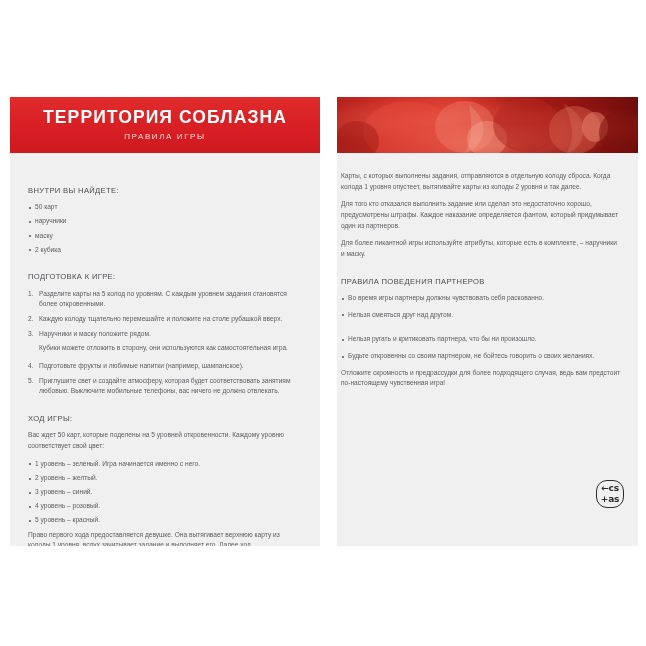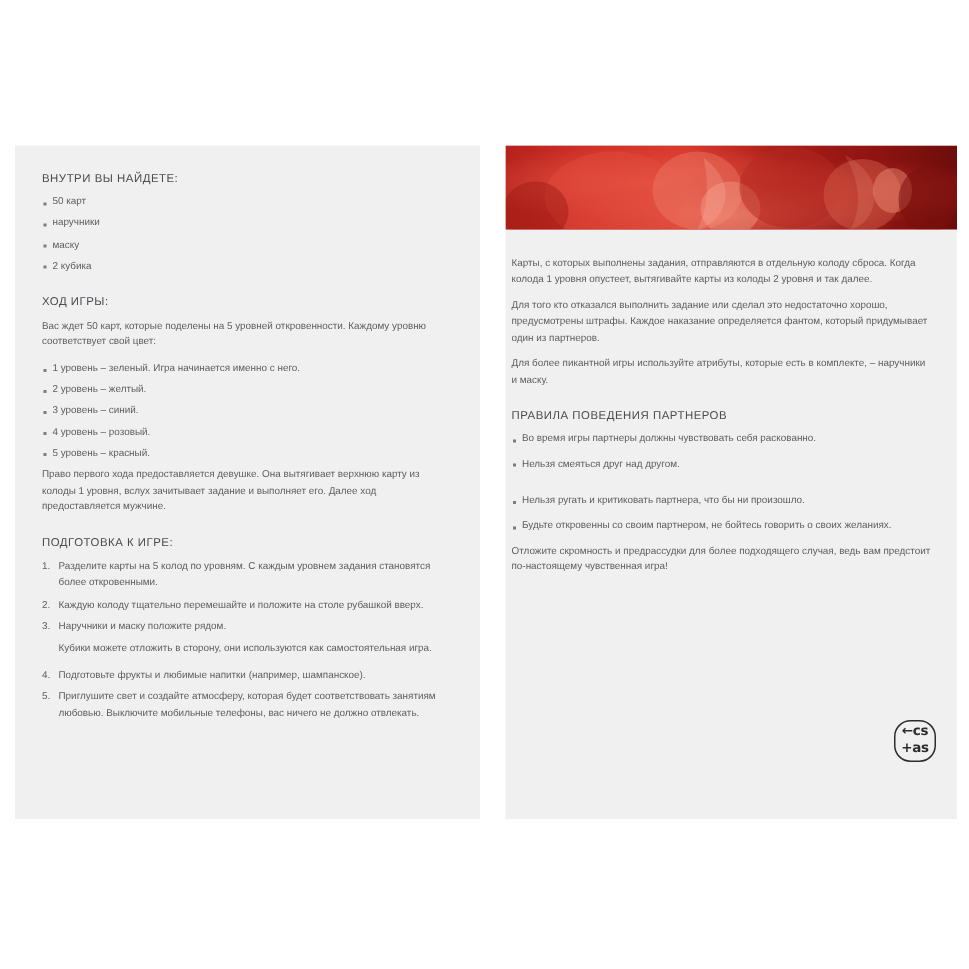--- a/index.html
+++ b/index.html
@@ -86,21 +86,21 @@
     color: #5d5d61;
     font-size: 6.6px;
     line-height: 1.62;
   }
   .card-right .card-body { padding-left: 4px; padding-top: 18px; }
 
   .sec-head {
     font-size: 7.6px;
     color: #4b4b4f;
     letter-spacing: 0.35px;
-    margin: 0 0 5px 0;
+    margin: 16px 0 5px 0;
     font-weight: normal;
   }
   .block { margin-bottom: 12px; }
   .block:last-child { margin-bottom: 0; }
 
   ul.bullets, ol.steps {
     margin: 0;
     padding: 0;
     list-style: none;
   }
@@ -163,58 +163,62 @@
   }
   .logo .l2 { margin-top: 2px; }
 </style>
 </head>
 <body>
 
 <div class="page">
 
   <div class="card card-left">
 
+    <div class="red-header">
+      <div class="title">ТЕРРИТОРИЯ СОБЛАЗНА</div>
+      <div class="subtitle">ПРАВИЛА ИГРЫ</div>
+    </div>
 
     <div class="card-body">
 
       <div class="block">
         <div class="sec-head">ВНУТРИ ВЫ НАЙДЕТЕ:</div>
         <ul class="bullets">
           <li><span>50 карт</span></li>
           <li><span>наручники</span></li>
           <li><span>маску</span></li>
           <li><span>2 кубика</span></li>
         </ul>
-      </div>
-
-      <div class="block gap-top">
-        <div class="sec-head">ХОД ИГРЫ:</div>
-        <p class="para tight">Вас ждет 50 карт, которые поделены на 5 уровней откровенности. Каждому уровню соответствует свой цвет:</p>
-        <ul class="bullets">
-          <li><span>1 уровень – зеленый. Игра начинается именно с него.</span></li>
-          <li><span>2 уровень – желтый.</span></li>
-          <li><span>3 уровень – синий.</span></li>
-          <li><span>4 уровень – розовый.</span></li>
-          <li><span>5 уровень – красный.</span></li>
-        </ul>
-        <p class="para" style="margin-top:3px;">Право первого хода предоставляется девушке. Она вытягивает верхнюю карту из колоды 1 уровня, вслух зачитывает задание и выполняет его. Далее ход предоставляется мужчине.</p>
       </div>
 
       <div class="block">
         <div class="sec-head">ПОДГОТОВКА К ИГРЕ:</div>
         <ol class="steps">
           <li><span>Разделите карты на 5 колод по уровням. С каждым уровнем задания становятся более откровенными.</span></li>
           <li><span>Каждую колоду тщательно перемешайте и положите на столе рубашкой вверх.</span></li>
           <li><span>Наручники и маску положите рядом.</span></li>
         </ol>
         <p class="para indent gap-top">Кубики можете отложить в сторону, они используются как самостоятельная игра.</p>
         <ol class="steps" start="4" style="counter-reset: st 3;">
           <li><span>Подготовьте фрукты и любимые напитки (например, шампанское).</span></li>
           <li><span>Приглушите свет и создайте атмосферу, которая будет соответствовать занятиям любовью. Выключите мобильные телефоны, вас ничего не должно отвлекать.</span></li>
         </ol>
+      </div>
+
+      <div class="block gap-top">
+        <div class="sec-head">ХОД ИГРЫ:</div>
+        <p class="para tight">Вас ждет 50 карт, которые поделены на 5 уровней откровенности. Каждому уровню соответствует свой цвет:</p>
+        <ul class="bullets">
+          <li><span>1 уровень – зеленый. Игра начинается именно с него.</span></li>
+          <li><span>2 уровень – желтый.</span></li>
+          <li><span>3 уровень – синий.</span></li>
+          <li><span>4 уровень – розовый.</span></li>
+          <li><span>5 уровень – красный.</span></li>
+        </ul>
+        <p class="para" style="margin-top:3px;">Право первого хода предоставляется девушке. Она вытягивает верхнюю карту из колоды 1 уровня, вслух зачитывает задание и выполняет его. Далее ход предоставляется мужчине.</p>
       </div>
 
     </div>
   </div>
 
   <div class="card card-right">
 
     <div class="photo-header">
       <svg class="ph-svg" viewBox="0 0 301 56" preserveAspectRatio="none">
         <defs>

